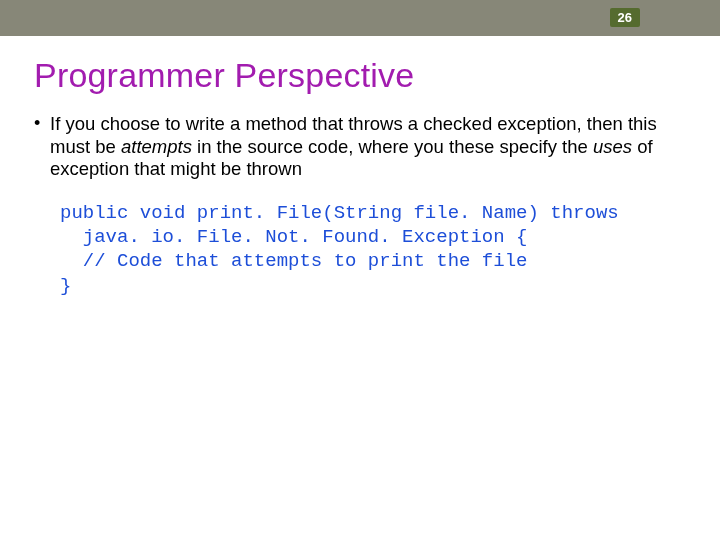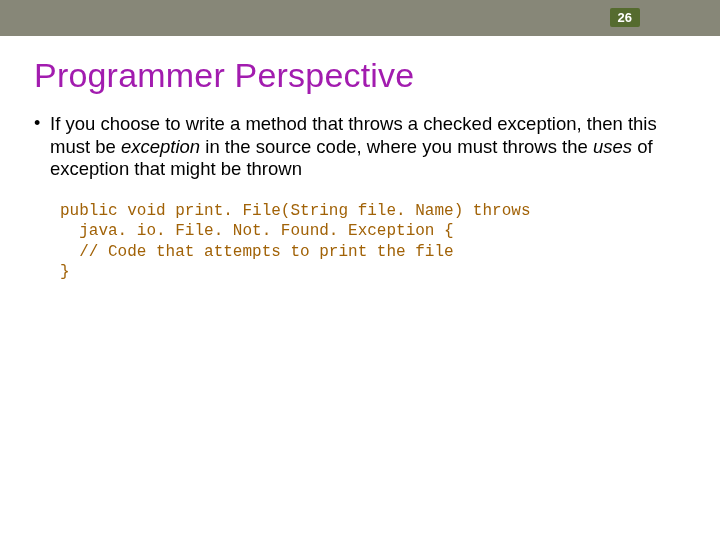--- a/index.html
+++ b/index.html
@@ -37,42 +37,42 @@
   ul.bullets > li::before {
     content: "•";
     position: absolute;
     left: 0;
     top: 0;
     color: #000;
     font-size: 18px;
   }
   .code {
     font-family: "Courier New", Courier, monospace;
-    font-size: 16px;
+    font-size: 19px;
     line-height: 1.28;
     white-space: pre;
     margin: 20px 0 24px 26px;
-    color: #a16207;
+    color: #1d4ed8;
   }
   .italic { font-style: italic; }
 </style>
 </head>
 <body>
 <div class="slide">
 
   <div class="topbar">
     <div class="pagenum">26</div>
   </div>
 
   <h1 class="title">Programmer Perspective</h1>
 
   <div class="content">
     <ul class="bullets">
       <li>
-        <span>If you choose to write a method that throws a checked exception, then this must be </span><span class="italic">exception</span><span> in the source code, where you must throws the </span><span class="italic">uses</span><span> of exception that might be thrown</span>
+        <span>If you choose to write a method that throws a checked exception, then this must be </span><span class="italic">attempts</span><span> in the source code, where you these specify the </span><span class="italic">uses</span><span> of exception that might be thrown</span>
       </li>
     </ul>
 
     <div class="code"><span>public void print. File(String file. Name) throws</span>
 <span>  java. io. File. Not. Found. Exception {</span>
 <span>  // Code that attempts to print the file</span>
 <span>}</span></div>
 
     <ul class="bullets">
     </ul>

